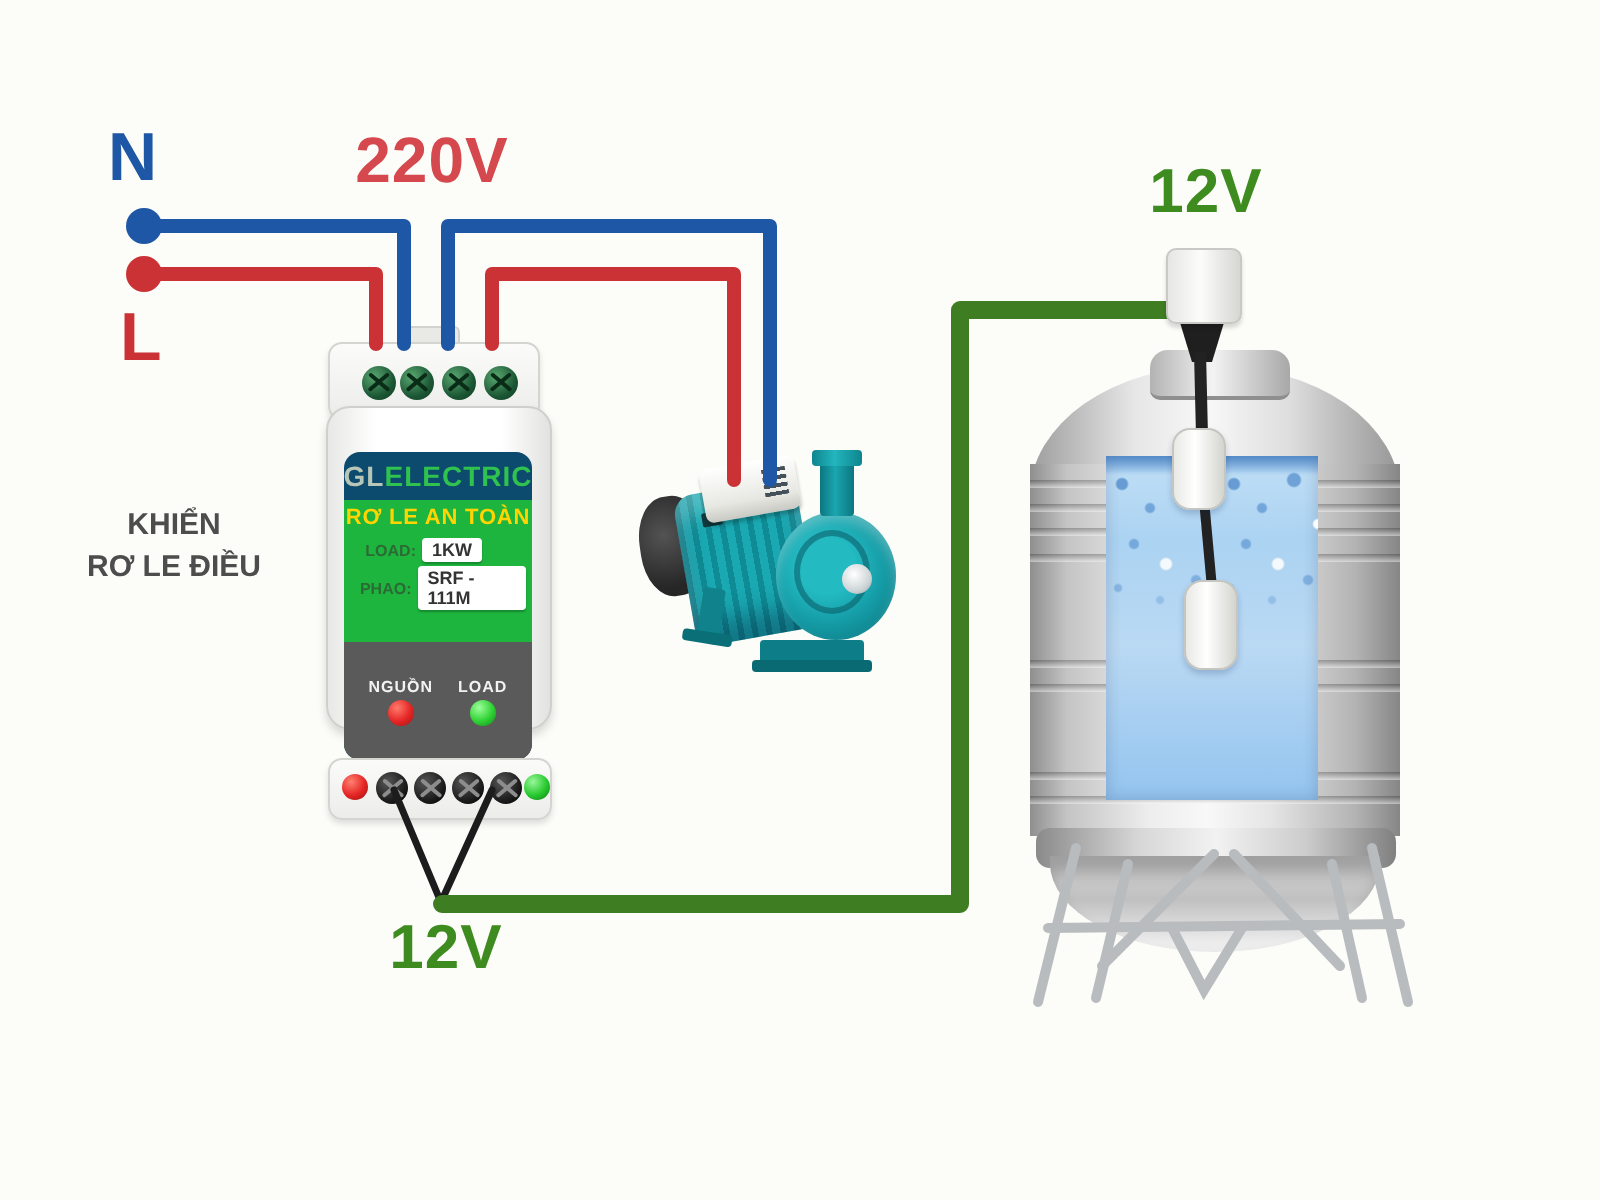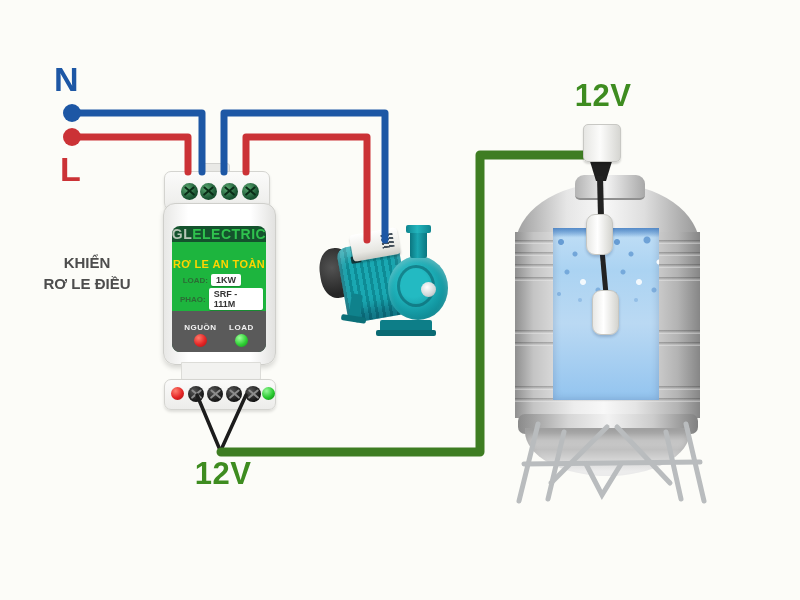--- a/index.html
+++ b/index.html
@@ -31,27 +31,27 @@
     border:1px solid #d2d2cf;border-radius:3px;}
   .relay .block{position:absolute;background:linear-gradient(180deg,#fbfbfa,#ececea);
     border:1px solid #d4d4d0;border-radius:7px;box-shadow:0 2px 3px rgba(0,0,0,.12);}
   .relay .top-block{left:4px;top:11px;width:104px;height:37px;}
   .relay .bottom-block{left:4px;top:219px;width:110px;height:29px;}
   .relay .body{position:absolute;left:3px;top:43px;width:111px;height:160px;
     background:linear-gradient(90deg,#e8e8e6,#ffffff 22%,#ffffff 78%,#e2e2e0);
     border:1px solid #cfcfcb;border-radius:12px;box-shadow:0 3px 5px rgba(0,0,0,.15);}
   .relay .neck{position:absolute;left:21px;top:202px;width:78px;height:20px;
     background:#f2f2f0;border:1px solid #dcdcd8;border-radius:0 0 6px 6px;}
-  .relay .face{position:absolute;left:12px;top:66px;width:94px;height:126px;
-    background:#14532d;border-radius:8px;overflow:hidden;display:flex;flex-direction:column;}
+  .relay .face{position:absolute;left:12px;top:66px;width:94px;height:154px;
+    background:#0c4a6e;border-radius:8px;overflow:hidden;display:flex;flex-direction:column;}
   .face-header{height:24px;display:flex;align-items:center;justify-content:center;
     font-size:14px;font-weight:bold;letter-spacing:.5px;}
   .face-header .gl{color:#b7c6b7;}
   .face-header .rest{color:#2fc24e;}
-  .face-green{height:68px;background:#1db53e;display:flex;flex-direction:column;align-items:center;padding-top:16px;}
+  .face-green{height:68px;background:#1db53e;display:flex;flex-direction:column;align-items:center;padding-top:3px;}
   .face-title{font-size:11px;font-weight:bold;color:#ffd400;letter-spacing:.4px;margin-bottom:3px;}
   .spec-row{display:flex;align-items:center;width:88px;margin:1px 0;}
   .spec-label{width:33px;font-size:8px;font-weight:bold;color:#2c6b35;text-align:right;padding-right:3px;}
   .spec-value{background:#ffffff;color:#333;font-size:9px;font-weight:bold;
     border-radius:2px;padding:1px 5px;box-shadow:0 1px 1px rgba(0,0,0,.25);}
   .face-footer{flex:1;background:#5a5a5a;display:flex;justify-content:space-around;align-items:center;padding:12px 6px;}
   .ind{display:flex;flex-direction:column;align-items:center;}
   .ind-label{color:#f2f2f2;font-size:8px;font-weight:bold;letter-spacing:.5px;}
   .led{width:13px;height:13px;border-radius:50%;margin-top:2px;}
   .led-red{background:radial-gradient(circle at 35% 30%,#ff7a6a,#e42525 55%,#a31212);}
@@ -261,20 +261,21 @@
     <line x1="600" y1="176" x2="601" y2="218" stroke="#222222" stroke-width="6"></line>
     <line x1="602" y1="250" x2="606" y2="294" stroke="#222222" stroke-width="5"></line>
   </svg>
 
   <div class="sensor-head"></div>
   <div class="float float-upper"></div>
   <div class="float float-lower"></div>
 
   <div class="lbl lbl-n">N</div>
   <div class="lbl lbl-l">L</div>
+  <div class="lbl lbl-220">220V</div>
   <div class="lbl lbl-12a">12V</div>
   <div class="lbl lbl-12b">12V</div>
 
   <div class="sensor-name">
   </div>
 
   <div class="relay-side-label">
     <div>KHIỂN</div>
     <div>RƠ LE ĐIỀU</div>
   </div>

